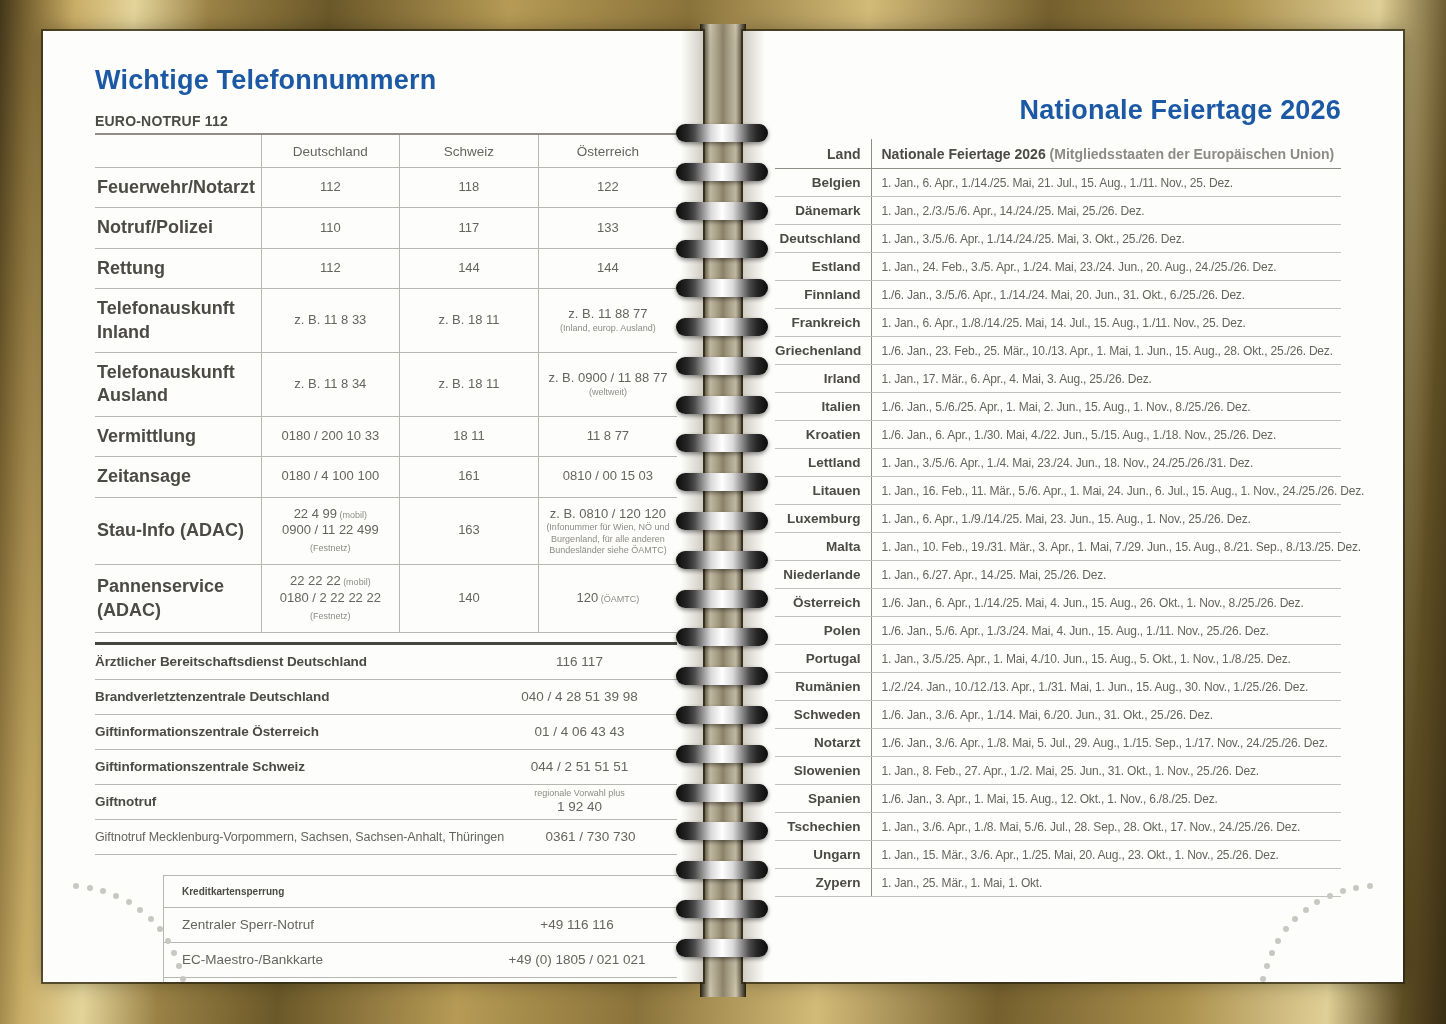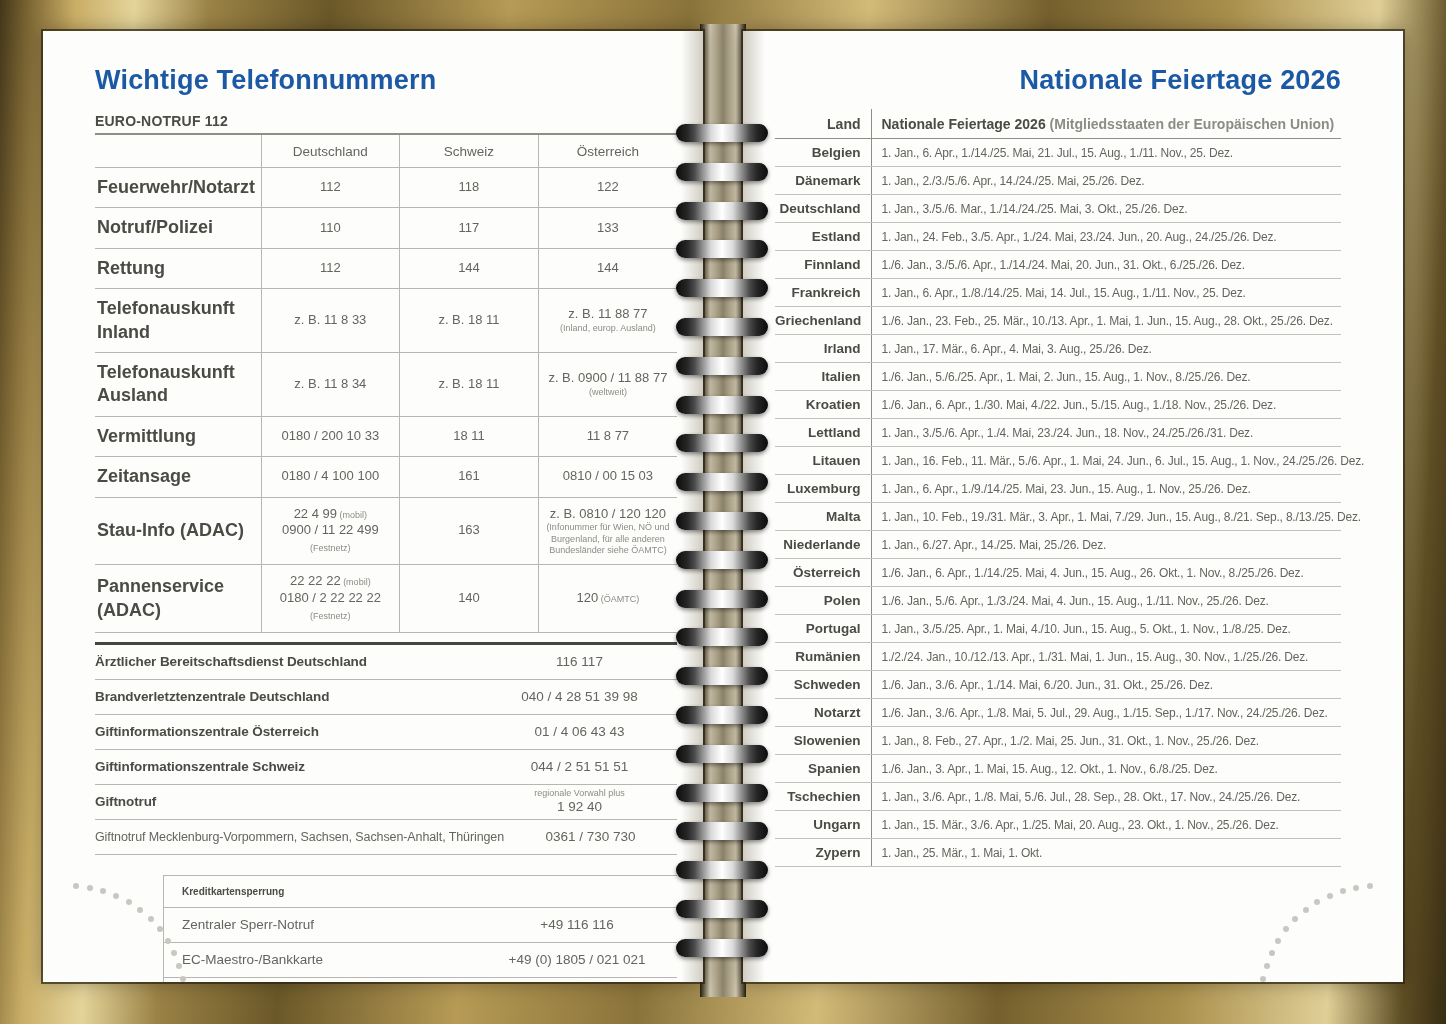--- a/index.html
+++ b/index.html
@@ -10,21 +10,21 @@
     background:linear-gradient(90deg,#241d0e,#cfc6ad 22%,#8d836a 50%,#cfc6ad 78%,#241d0e);}
   .page{position:absolute;top:31px;width:660px;height:951px;background:#fdfdfb;overflow:hidden;
     box-shadow:0 0 0 2px rgba(43,35,15,.7),0 0 18px rgba(0,0,0,.35);}
   .page.left{left:43px;}
   .page.right{left:743px;}
   .page.left::after{content:"";position:absolute;top:0;right:0;bottom:0;width:22px;
     background:linear-gradient(90deg,rgba(0,0,0,0),rgba(90,80,50,.28));}
   .page.right::before{content:"";position:absolute;top:0;left:0;bottom:0;width:22px;
     background:linear-gradient(270deg,rgba(0,0,0,0),rgba(90,80,50,.28));}
   .lp{padding:34px 26px 0 52px;position:relative;}
-  .rp{padding:34px 62px 0 32px;position:relative;}
+  .rp{padding:34px 62px 0 32px;position:relative;margin-top:30px;}
   .title{margin:0;font-size:27px;font-weight:bold;color:#1c59a5;letter-spacing:.2px;}
   .rp .title{text-align:right;}
   .euro{margin-top:17px;font-size:14px;font-weight:bold;color:#4b4a45;border-bottom:2px solid #8f8d86;padding-bottom:4px;letter-spacing:.2px;}
   .phone-table{width:100%;border-collapse:collapse;table-layout:fixed;}
   .phone-table col.c0{width:166px;}
   .phone-table th{font-weight:normal;color:#66645f;font-size:13.5px;padding:9px 2px 8px;text-align:center;}
   .phone-table th+th,.phone-table td+td{border-left:1px solid #b8b6b0;}
   .phone-table tbody td{border-top:1px solid #b8b6b0;padding:8px 2px;text-align:center;color:#66645f;font-size:13px;line-height:1.3;overflow:hidden;}
   .phone-table tbody tr:last-child td{border-bottom:1px solid #b8b6b0;}
   .phone-table td.lab{text-align:left;font-weight:bold;color:#4b4a45;font-size:18px;padding-left:2px;}
@@ -304,21 +304,21 @@
             <tr>
               <td class="land">Belgien</td>
               <td class="holi">1. Jan., 6. Apr., 1./14./25. Mai, 21. Jul., 15. Aug., 1./11. Nov., 25. Dez.</td>
             </tr>
             <tr>
               <td class="land">Dänemark</td>
               <td class="holi">1. Jan., 2./3./5./6. Apr., 14./24./25. Mai, 25./26. Dez.</td>
             </tr>
             <tr>
               <td class="land">Deutschland</td>
-              <td class="holi">1. Jan., 3./5./6. Mar., 1./14./24./25. Mai, 3. Okt., 25./26. Dez.</td>
+              <td class="holi">1. Jan., 3./5./6. Apr., 1./14./24./25. Mai, 3. Okt., 25./26. Dez.</td>
             </tr>
             <tr>
               <td class="land">Estland</td>
               <td class="holi">1. Jan., 24. Feb., 3./5. Apr., 1./24. Mai, 23./24. Jun., 20. Aug., 24./25./26. Dez.</td>
             </tr>
             <tr>
               <td class="land">Finnland</td>
               <td class="holi">1./6. Jan., 3./5./6. Apr., 1./14./24. Mai, 20. Jun., 31. Okt., 6./25./26. Dez.</td>
             </tr>
             <tr>

